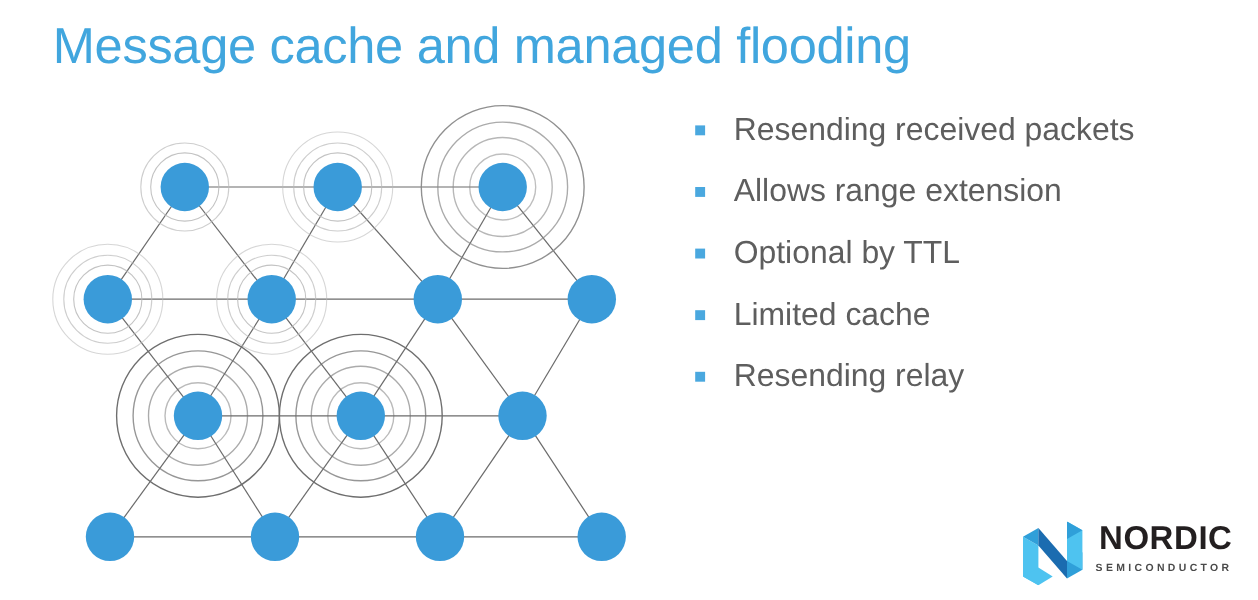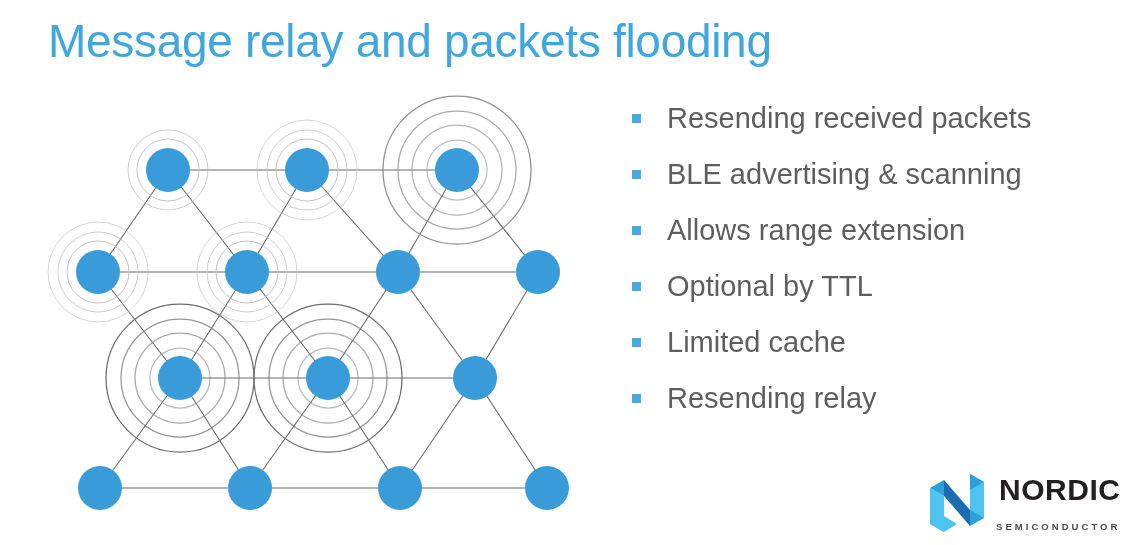--- a/index.html
+++ b/index.html
@@ -77,29 +77,29 @@
     color:#231f20;
     letter-spacing:0.5px;
     line-height:32px;
   }
   #logo-sub{
     font-size:9.5px;
     font-weight:bold;
     color:#4a4a4a;
     letter-spacing:3.05px;
     line-height:13px;
-    margin-top:14px;
+    margin-top:4px;
   }
 </style>
 </head>
 <body>
 
 <div id="slide">
 
-  <div id="title">Message relay and packets flooding</div>
+  <div id="title">Message cache and managed flooding</div>
 
   <div id="diagram">
     <svg viewBox="0 0 610 460" xmlns="http://www.w3.org/2000/svg">
       <g id="edges-layer">
           <line x1="168" y1="92" x2="307" y2="92" stroke="#6b6b6b" stroke-width="1.1"></line>
           <line x1="307" y1="92" x2="457" y2="92" stroke="#6b6b6b" stroke-width="1.1"></line>
           <line x1="98" y1="194" x2="247" y2="194" stroke="#6b6b6b" stroke-width="1.1"></line>
           <line x1="247" y1="194" x2="398" y2="194" stroke="#6b6b6b" stroke-width="1.1"></line>
           <line x1="398" y1="194" x2="538" y2="194" stroke="#6b6b6b" stroke-width="1.1"></line>
           <line x1="180" y1="300" x2="328" y2="300" stroke="#6b6b6b" stroke-width="1.1"></line>
@@ -184,24 +184,20 @@
     </svg>
   </div>
 
   <div id="bullets">
     <div class="bullet-row">
       <span class="bullet-marker"></span>
       <span class="bullet-text">Resending received packets</span>
     </div>
     <div class="bullet-row">
       <span class="bullet-marker"></span>
-      <span class="bullet-text">BLE advertising &amp; scanning</span>
-    </div>
-    <div class="bullet-row">
-      <span class="bullet-marker"></span>
       <span class="bullet-text">Allows range extension</span>
     </div>
     <div class="bullet-row">
       <span class="bullet-marker"></span>
       <span class="bullet-text">Optional by TTL</span>
     </div>
     <div class="bullet-row">
       <span class="bullet-marker"></span>
       <span class="bullet-text">Limited cache</span>
     </div>

